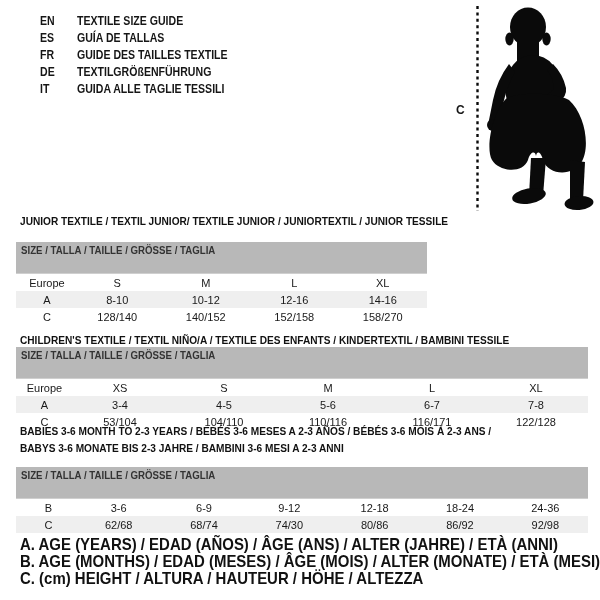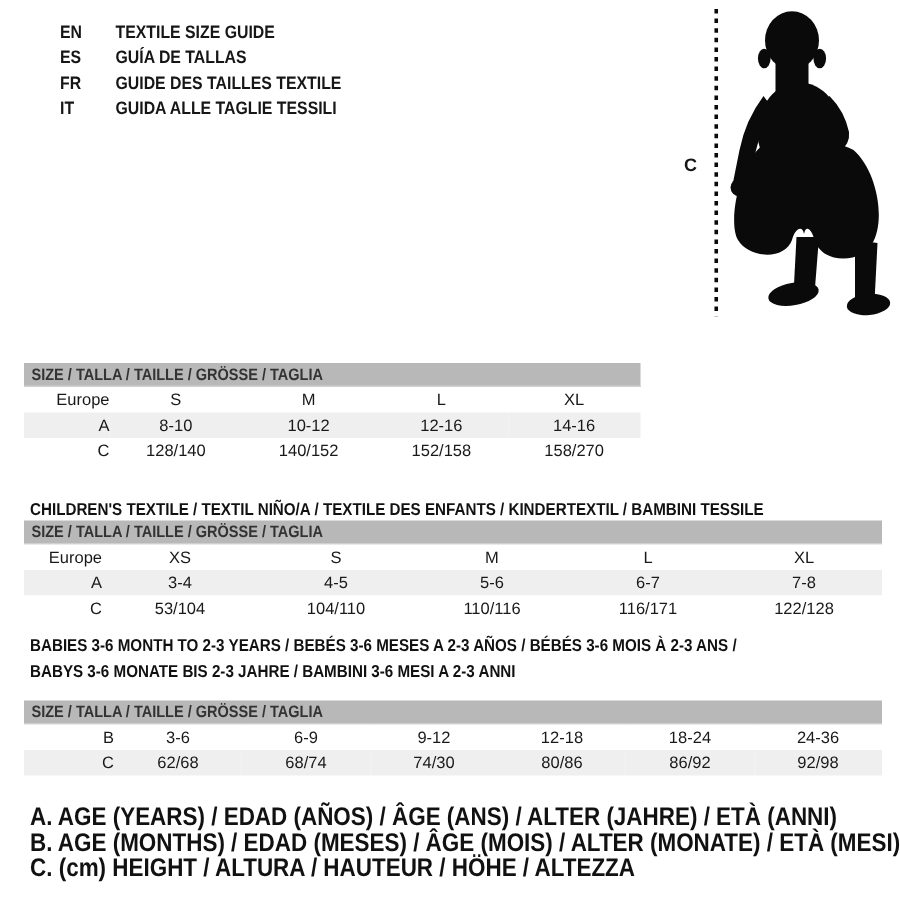--- a/index.html
+++ b/index.html
@@ -16,24 +16,24 @@
 
   
   .figure-svg { position:absolute; left:475px; top:0; color:#0a0a0a; }
   .c-label { position:absolute; left:456px; top:102px; font-size:12px; font-weight:bold; line-height:17px; }
 
   
   .sec-title { position:absolute; left:20px; font-size:11.5px; font-weight:bold; line-height:17px; color:#111; }
 
   
   .tbl-wrap { position:absolute; left:16px; }
-  .band { height:16px; line-height:16px; background:var(--band,#b8b8b8); font-size:11px; font-weight:bold; color:#333; padding-left:5px; box-sizing:border-box; border-bottom:1px solid #cfcfcf; }
+  .band { height:32px; line-height:16px; background:var(--band,#b8b8b8); font-size:11px; font-weight:bold; color:#333; padding-left:5px; box-sizing:border-box; border-bottom:1px solid #cfcfcf; }
   table.size { border-collapse:collapse; table-layout:fixed; width:100%; }
   table.size td { height:17px; font-size:11px; text-align:center; padding:0; color:#191919; }
-  table.size td.first { text-align:right; padding-left:5px; }
+  table.size td.first { text-align:center; padding-left:5px; }
   tr.r-gray { background:var(--alt_row,#efefef); }
   tr.r-white { background:#ffffff; }
 
   
   .footnotes { position:absolute; left:20px; top:536px; }
   .fline { height:17px; line-height:17px; font-size:17px; font-weight:bold; color:#111; }
 </style>
 </head>
 <body>
 
@@ -44,20 +44,24 @@
       <span class="lcode"><span class="cond">EN</span></span>
       <span class="cond">TEXTILE SIZE GUIDE</span>
     </div>
     <div class="lrow">
       <span class="lcode"><span class="cond">ES</span></span>
       <span class="cond">GUÍA DE TALLAS</span>
     </div>
     <div class="lrow">
       <span class="lcode"><span class="cond">FR</span></span>
       <span class="cond">GUIDE DES TAILLES TEXTILE</span>
+    </div>
+    <div class="lrow">
+      <span class="lcode"><span class="cond">DE</span></span>
+      <span class="cond">TEXTILGRÖßENFÜHRUNG</span>
     </div>
     <div class="lrow">
       <span class="lcode"><span class="cond">IT</span></span>
       <span class="cond">GUIDA ALLE TAGLIE TESSILI</span>
     </div>
   </div>
 
   <svg class="figure-svg" width="125" height="215" viewBox="0 0 125 215">
     <line x1="2.5" y1="6" x2="2.5" y2="211" stroke="currentColor" stroke-width="2.4" stroke-dasharray="3 3.4"></line>
     <g fill="currentColor">
@@ -72,20 +76,23 @@
       <circle cx="77" cy="101" r="6"></circle>
       <path d="M32,98 C18,110 10,148 17,160 C24,172 48,174 53,160 C55,152 60,150 61,156 C62,150 66,152 68,160 C73,176 98,176 106,163 C116,148 110,114 94,100 C80,92 44,92 32,98 Z"></path>
       <path d="M56,158 L71,158 L68,196 L54,196 Z"></path>
       <path d="M95,160 L110,162 L108,201 L95,200 Z"></path>
       <ellipse cx="54" cy="196" rx="17" ry="7.5" transform="rotate(-10 54 196)"></ellipse>
       <ellipse cx="104" cy="203" rx="14.5" ry="7" transform="rotate(-5 104 203)"></ellipse>
     </g>
   </svg>
   <span class="c-label">C</span>
 
+  <div class="sec-title" style="top:213px">
+    <span class="cond">JUNIOR TEXTILE / TEXTIL JUNIOR/ TEXTILE JUNIOR / JUNIORTEXTIL / JUNIOR TESSILE</span>
+  </div>
   <div class="tbl-wrap" style="top:242px; width:411px">
     <div class="band">
       <span class="cond">SIZE / TALLA / TAILLE / GRÖSSE / TAGLIA</span>
     </div>
     <table class="size">
       <colgroup>
           <col style="width:57px">
           <col>
           <col>
           <col>

